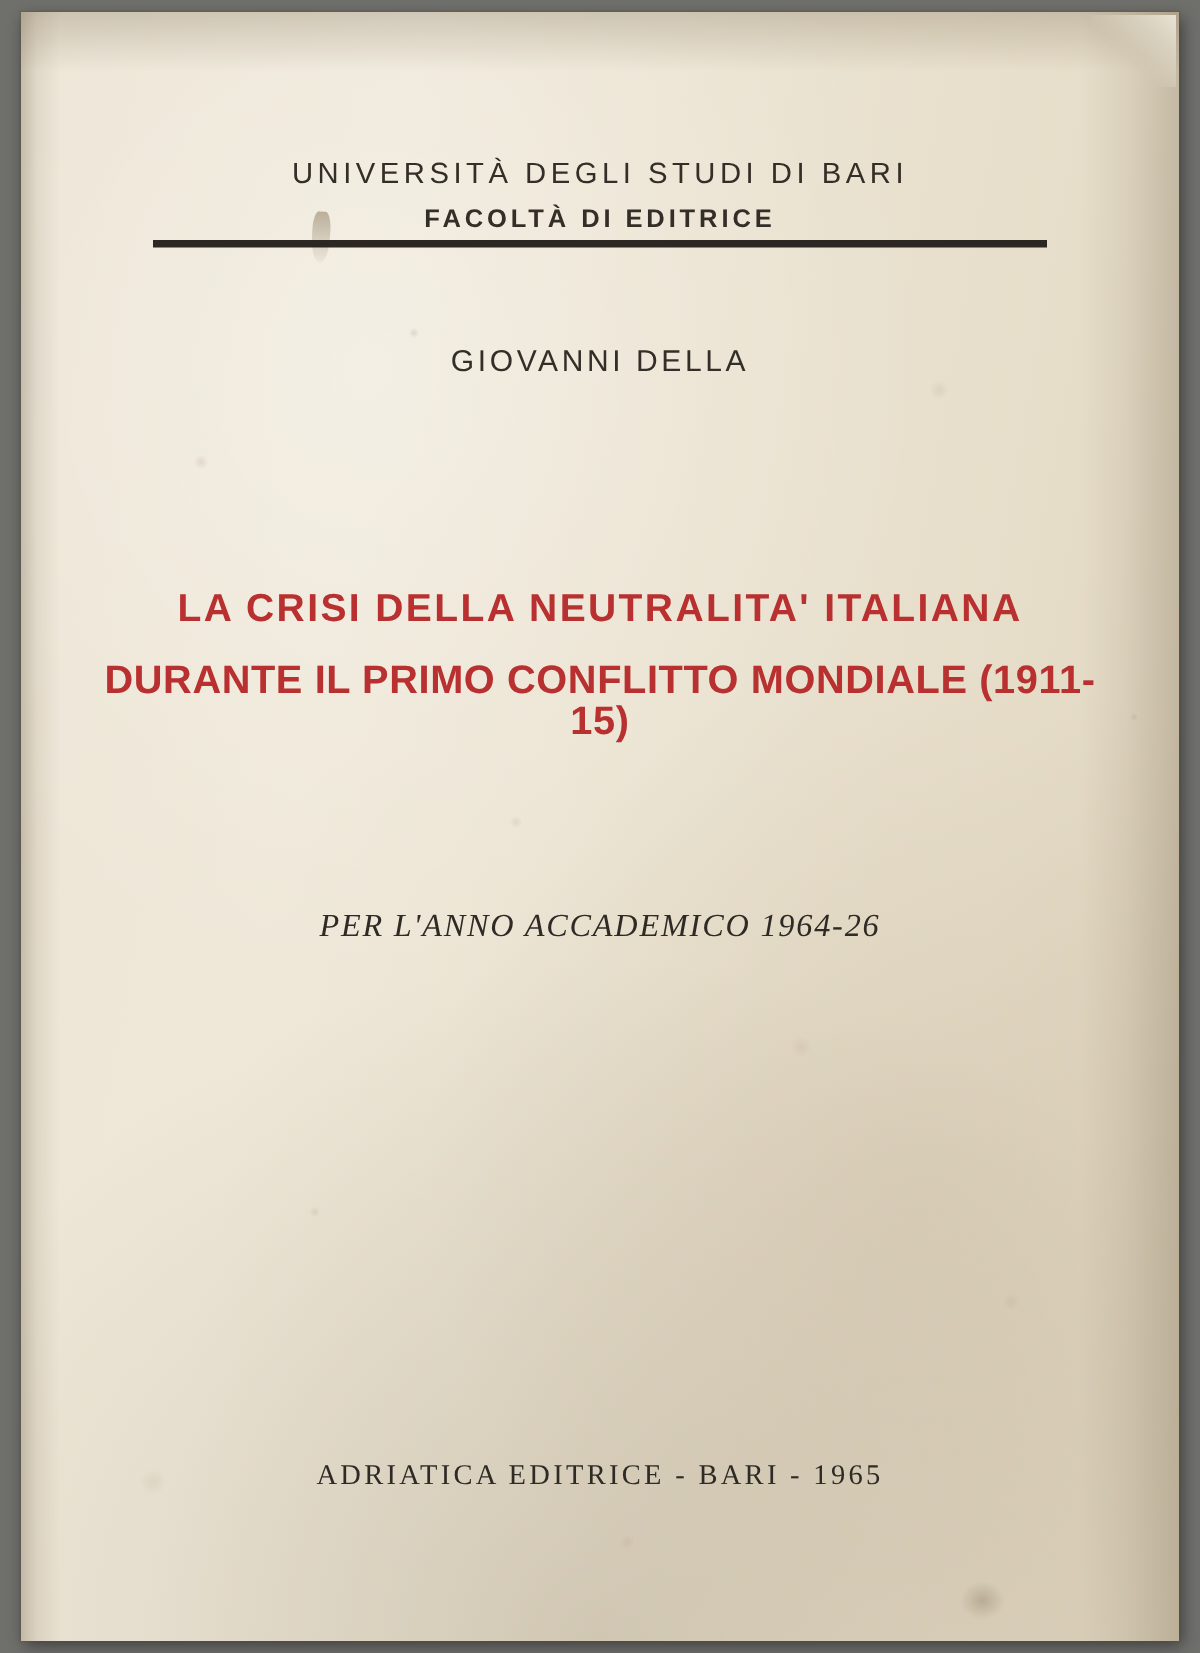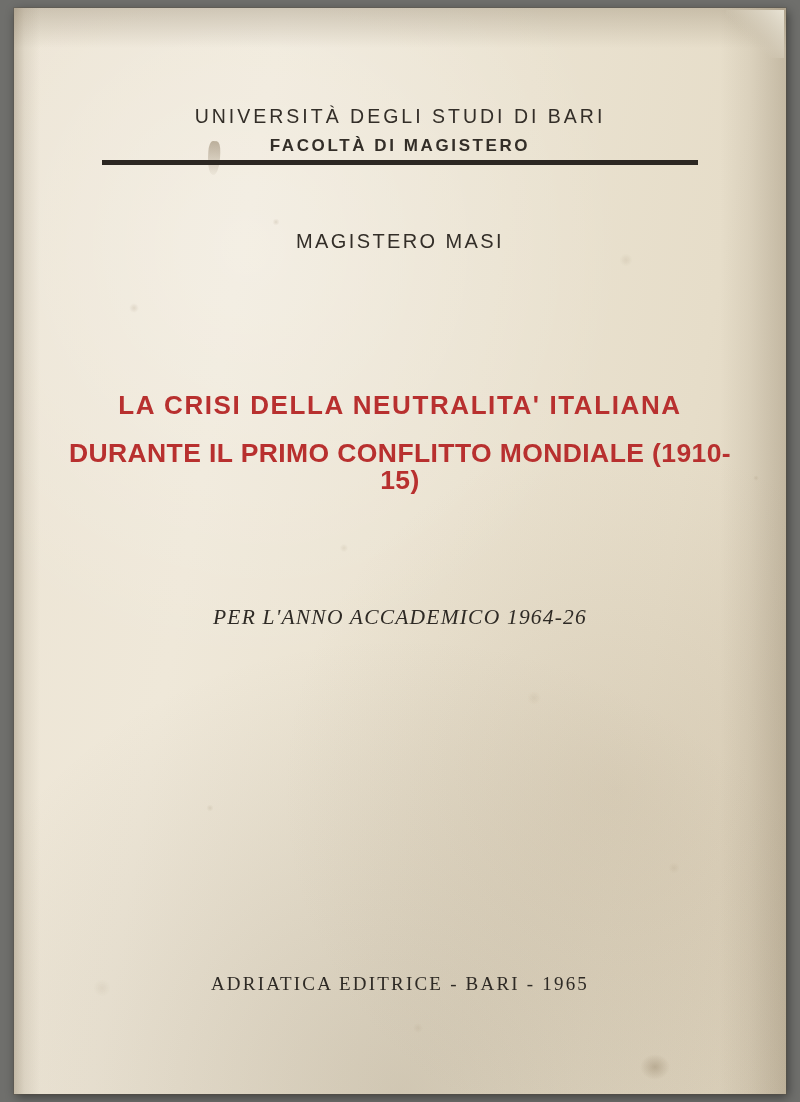--- a/index.html
+++ b/index.html
@@ -201,30 +201,30 @@
     <div class="crease-l"></div>
     <div class="crease-r"></div>
     <div class="corner-wear"></div>
     <div class="stain-tear"></div>
     <div class="stain-bottom"></div>
 
     <div class="content">
 
       <div class="univ">
         <div class="line1">UNIVERSITÀ DEGLI STUDI DI BARI</div>
-        <div class="line2">FACOLTÀ DI MAGISTERO</div>
+        <div class="line2">FACOLTÀ DI EDITRICE</div>
       </div>
 
       <div class="rule"></div>
 
-      <div class="author">MAGISTERO MASI</div>
+      <div class="author">GIOVANNI DELLA</div>
 
       <div class="title">
         <div class="t1">LA CRISI DELLA NEUTRALITA' ITALIANA</div>
-        <div class="t2">DURANTE IL PRIMO CONFLITTO MONDIALE (1910-15)</div>
+        <div class="t2">DURANTE IL PRIMO CONFLITTO MONDIALE (1911-15)</div>
       </div>
 
       <div class="course">
         <div class="c2">PER L'ANNO ACCADEMICO 1964-26</div>
       </div>
 
       <div class="publisher">ADRIATICA EDITRICE - BARI - 1965</div>
 
     </div>
   </div>

